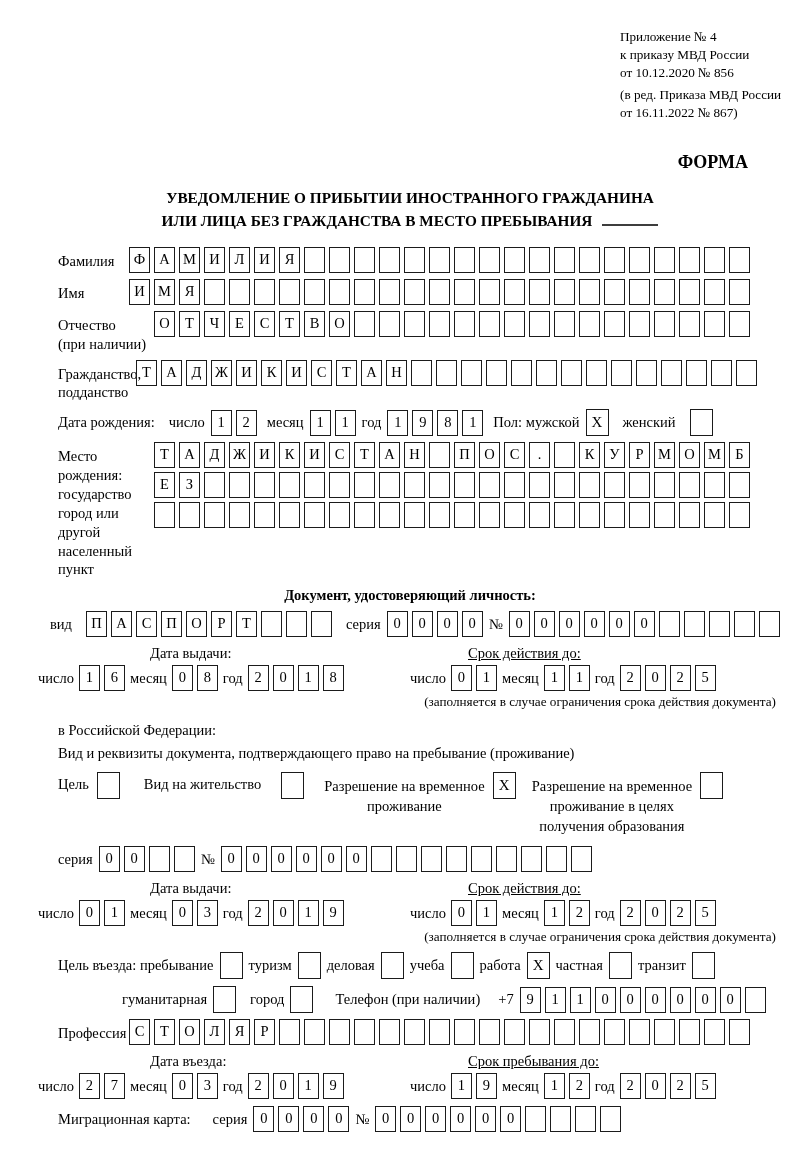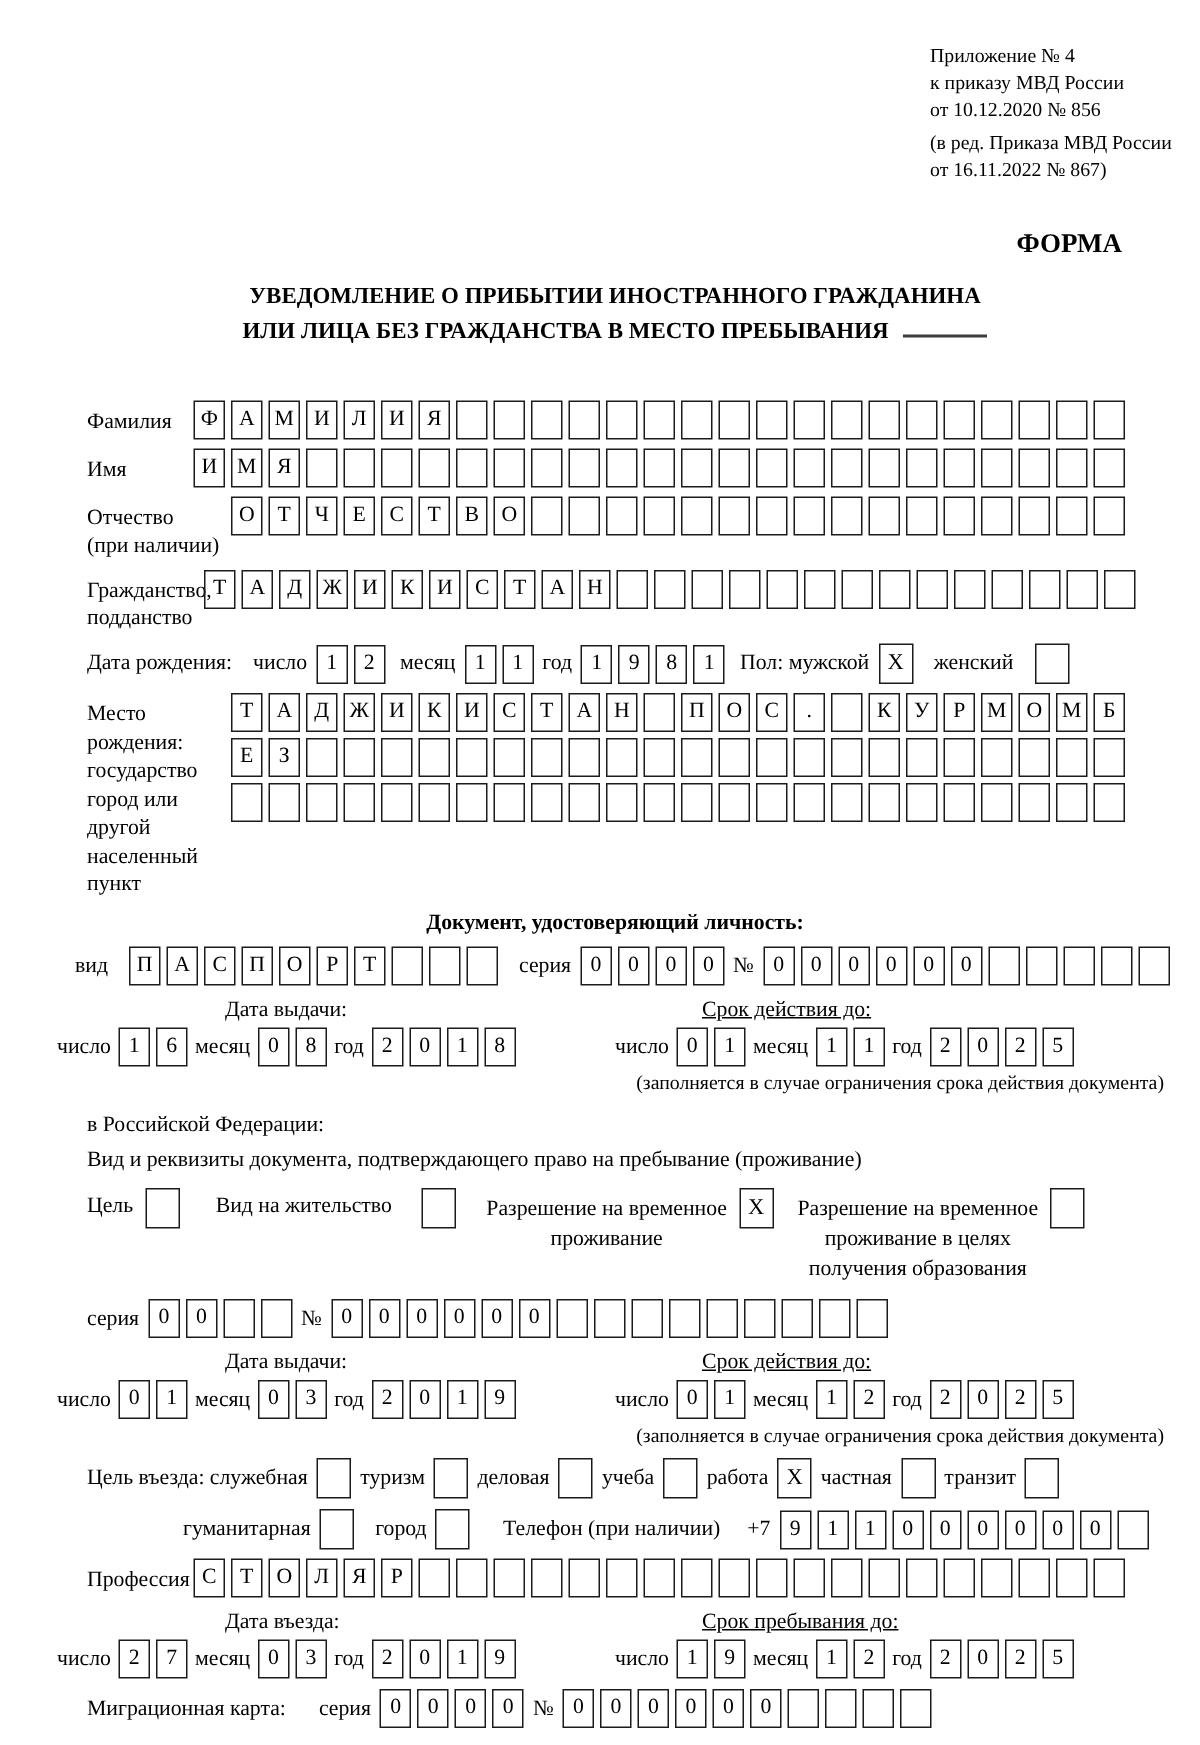--- a/index.html
+++ b/index.html
@@ -53,21 +53,21 @@
   </div>
 
   <div class="forma">ФОРМА</div>
 
   <div class="title">
     <div>УВЕДОМЛЕНИЕ О ПРИБЫТИИ ИНОСТРАННОГО ГРАЖДАНИНА</div>
     <div><span>ИЛИ ЛИЦА БЕЗ ГРАЖДАНСТВА В МЕСТО ПРЕБЫВАНИЯ</span><span class="tline"></span></div>
   </div>
 
 
-  <div class="crow ind" style="margin-top:34px;">
+  <div class="crow ind" style="margin-top:14px;">
     <div class="lbl w71">Фамилия</div>
     <div class="cells">
         <span class="cell">Ф</span>
         <span class="cell">А</span>
         <span class="cell">М</span>
         <span class="cell">И</span>
         <span class="cell">Л</span>
         <span class="cell">И</span>
         <span class="cell">Я</span>
         <span class="cell"></span>
@@ -483,21 +483,21 @@
             <span class="cell">0</span>
             <span class="cell">2</span>
             <span class="cell">5</span>
           </span>
       </div>
     </div>
   </div>
   <div class="note">(заполняется в случае ограничения срока действия документа)</div>
 
   <div class="row ind">
-    <span>Цель въезда: служебная</span>
+    <span>Цель въезда: пребывание</span>
     <span class="cb"></span>
     <span>туризм</span>
     <span class="cb"></span>
     <span>деловая</span>
     <span class="cb"></span>
     <span>учеба</span>
     <span class="cb"></span>
     <span>работа</span>
     <span class="cb">X</span>
     <span>частная</span>

